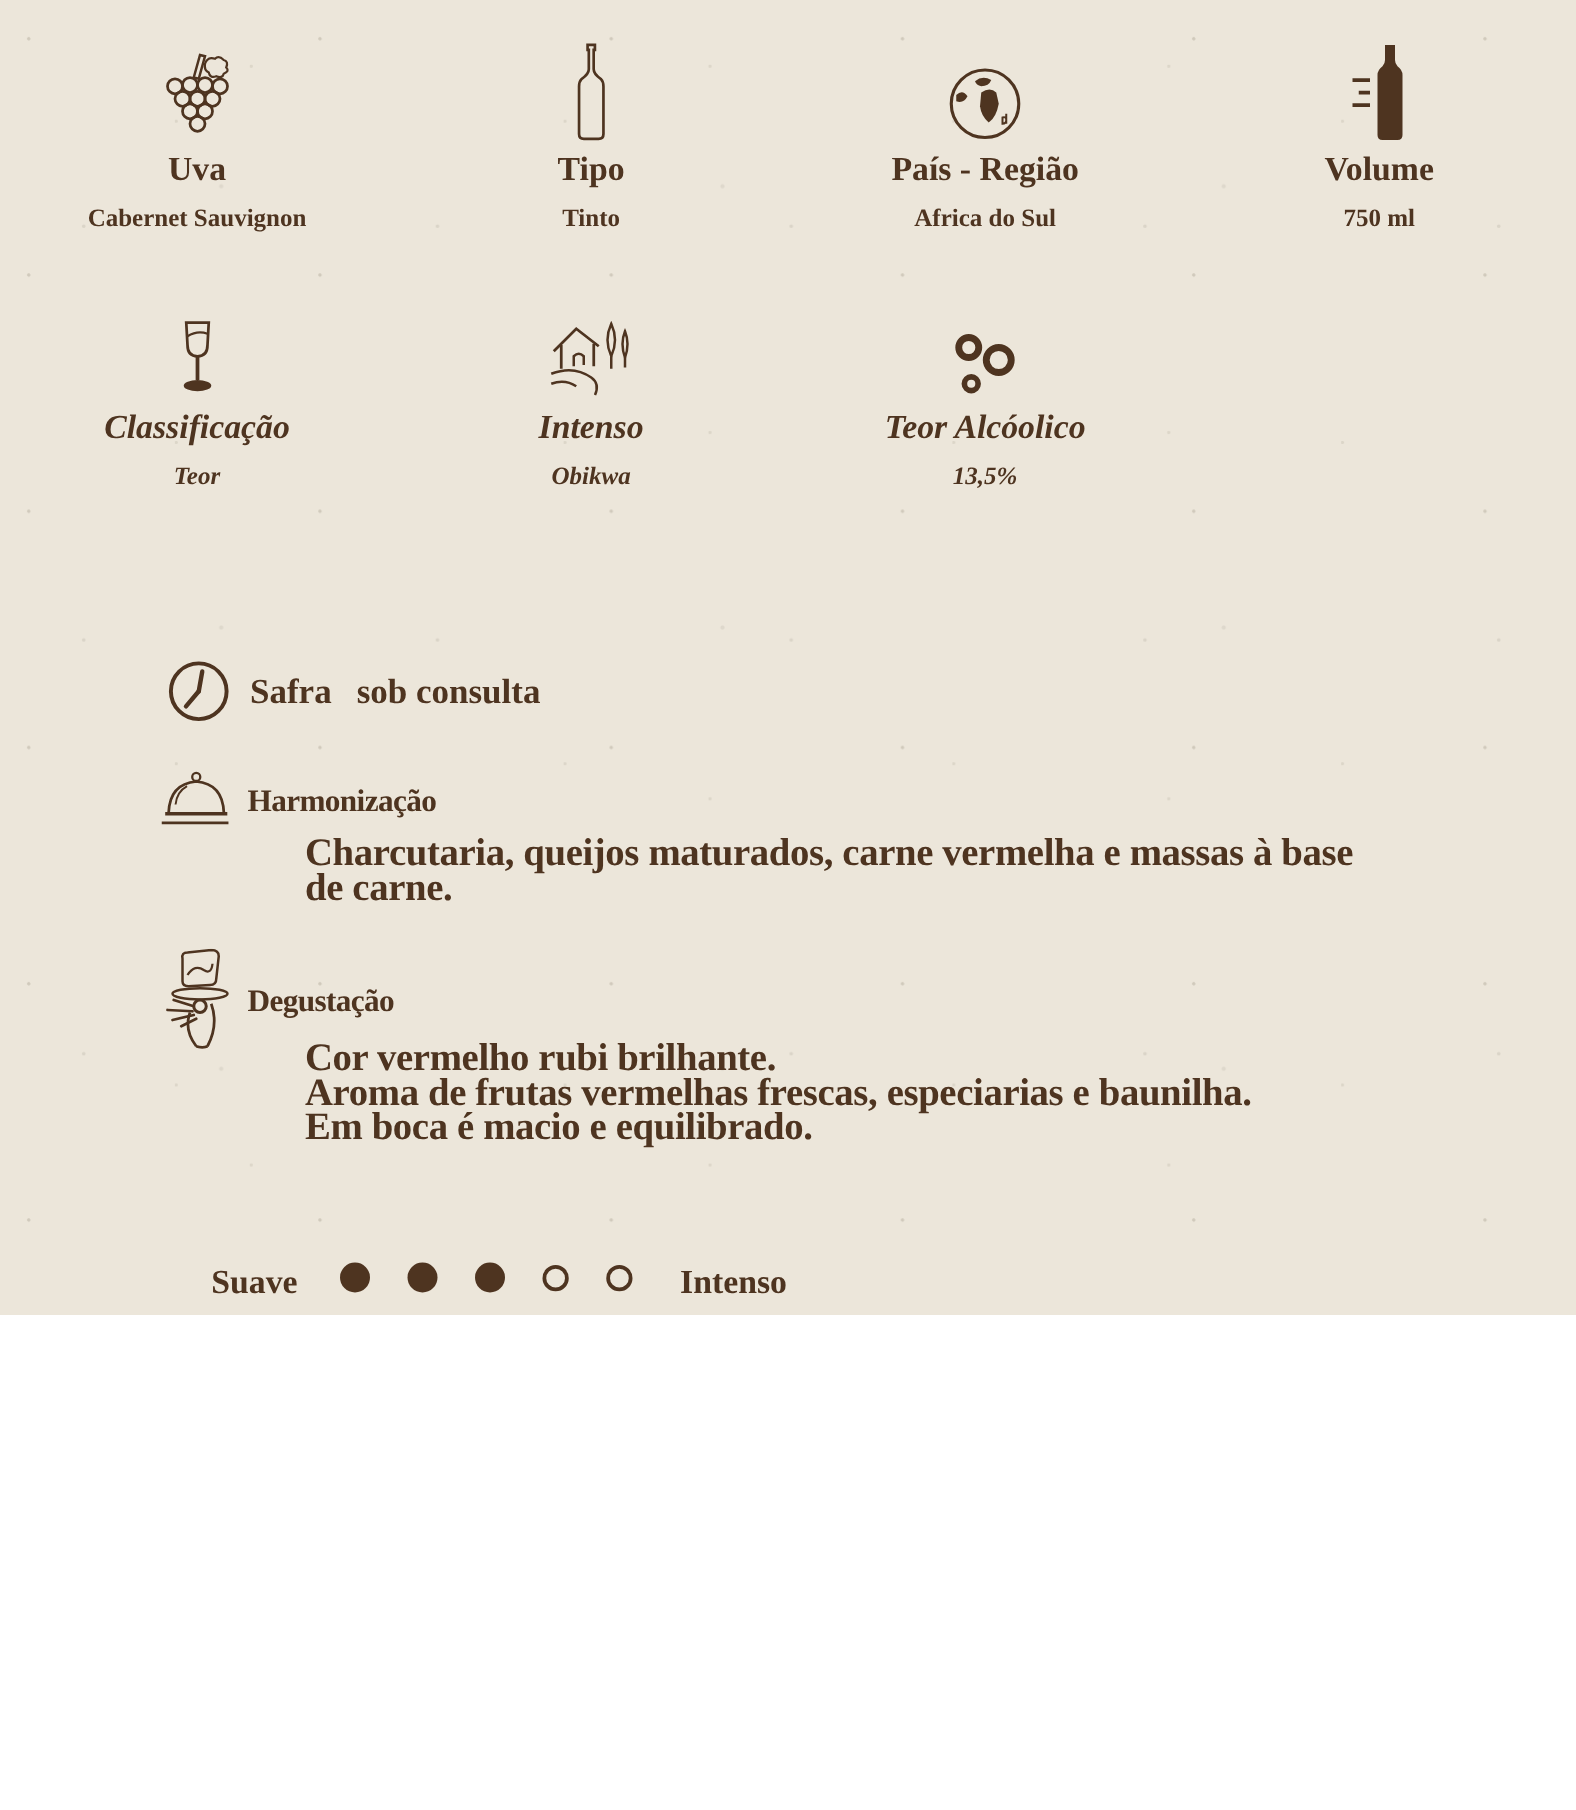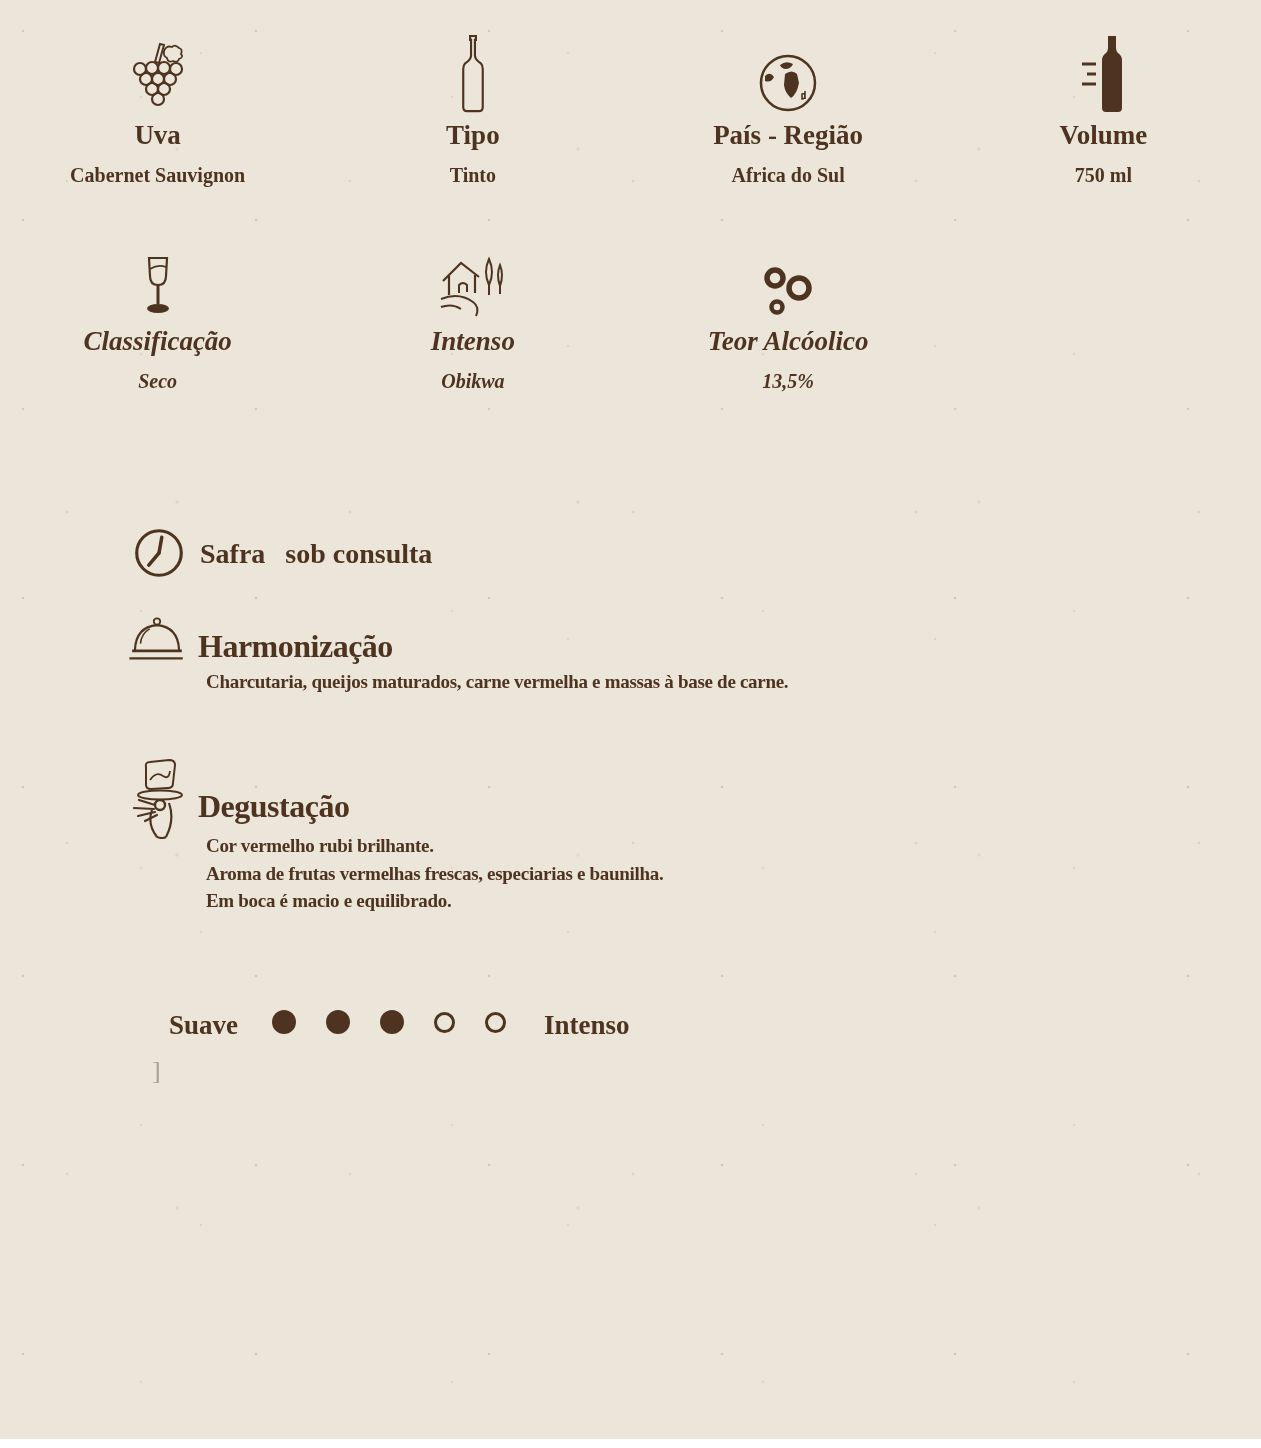--- a/index.html
+++ b/index.html
@@ -1,19 +1,19 @@
 <!DOCTYPE html>
 <html><head>
 <meta charset="utf-8">
 <style>
   * { margin:0; padding:0; box-sizing:border-box; }
   html,body { width:1261px; }
   .page {
     position:relative;
-    width:1261px; height:1439px;
+    width:1261px; height:1052px;
     background-color:#ece6da;
     background-image:
       radial-gradient(circle at 23px 31px, rgba(110,100,80,.22) 1px, transparent 1.7px),
       radial-gradient(circle at 141px 97px, rgba(120,115,95,.14) 1px, transparent 1.5px),
       radial-gradient(circle at 67px 181px, rgba(90,85,70,.12) 1.1px, transparent 1.7px),
       radial-gradient(circle at 201px 53px, rgba(140,132,112,.16) 1px, transparent 1.6px),
       radial-gradient(circle at 177px 149px, rgba(100,96,82,.10) 1.3px, transparent 2px);
     background-size: 233px 189px, 311px 257px, 283px 331px, 367px 293px, 401px 353px;
     color:#4e3420;
     font-family:"Liberation Serif", serif;
@@ -24,22 +24,22 @@
   svg { display:block; stroke:currentColor; }
   .specs { position:absolute; left:0; right:0; display:grid; grid-template-columns:repeat(4,1fr); }
   .row1 { top:34px; }
   .row2 { top:252px;font-style:italic; }
   .spec { display:flex; flex-direction:column; align-items:center; }
   .iconbox { height:80px; display:flex; align-items:flex-end; justify-content:center; }
   .row2 .iconbox { height:68px; }
   .spec .label { margin-top:6px; font-size:27px; line-height:31px; }
   .spec .value { margin-top:9px; font-size:20px; line-height:30px; }
   .abs { position:absolute; }
-  .sec-title { font-size:32px; letter-spacing:-0.5px; }
-  .sec-body  { font-size:19px; line-height:27.5px; letter-spacing:-0.3px; }
+  .sec-title { font-size:25px; letter-spacing:-0.5px; }
+  .sec-body  { font-size:31px; line-height:27.5px; letter-spacing:-0.3px;margin-left:38px; }
   .safra-text { font-size:28px;text-align:center; }
   .safra-text .v { margin-left:20px; }
   .scale { position:absolute; left:169px; top:1010px; display:flex; align-items:flex-start; }
   .scale .lbl { font-size:27px; }
   .dots { margin-left:34px; display:flex; gap:30px; align-items:center; }
   .dot { width:21px; height:21px; border-radius:50%; border:3.5px solid #4e3420; }
   .dot.filled { width:24px; height:24px; background:#4e3420; border:none; }
   .scale .right { margin-left:38px; }
   .stray { position:absolute; left:152px; top:1056px; font-size:26px; color:#a8a094; font-weight:normal; }
 </style>
@@ -112,21 +112,21 @@
     <div class="spec">
       <div class="iconbox">
         <svg width="48" height="64" viewBox="0 0 48 64" fill="none">
           <path d="M15,2 L33,2 L32,20 Q32,29 24,29 Q16,29 16,20 Z" stroke-width="2.2"></path>
           <path d="M16,13 Q24,8 32,11" stroke-width="1.7"></path>
           <line x1="24" y1="29" x2="24" y2="48" stroke-width="3"></line>
           <ellipse cx="24" cy="52.5" rx="11" ry="4.5" fill="#4e3420" stroke="none"></ellipse>
         </svg>
       </div>
       <div class="label">Classificação</div>
-      <div class="value">Seco</div>
+      <div class="value">Teor</div>
     </div>
 
     <div class="spec">
       <div class="iconbox">
         <svg width="68" height="66" viewBox="0 0 68 66" fill="none">
           <path d="M4,27 L22,9 L40,23" stroke-width="2.2"></path>
           <path d="M10,22 L10,41 M36,21 L36,39" stroke-width="2.2"></path>
           <path d="M20,39 L20,31 Q24,27 28,31 L28,38" stroke-width="2"></path>
           <path d="M50,31 Q44,18 50,5 Q56,18 50,31 Z" stroke-width="2"></path>
           <line x1="50" y1="31" x2="50" y2="41" stroke-width="2"></line>

